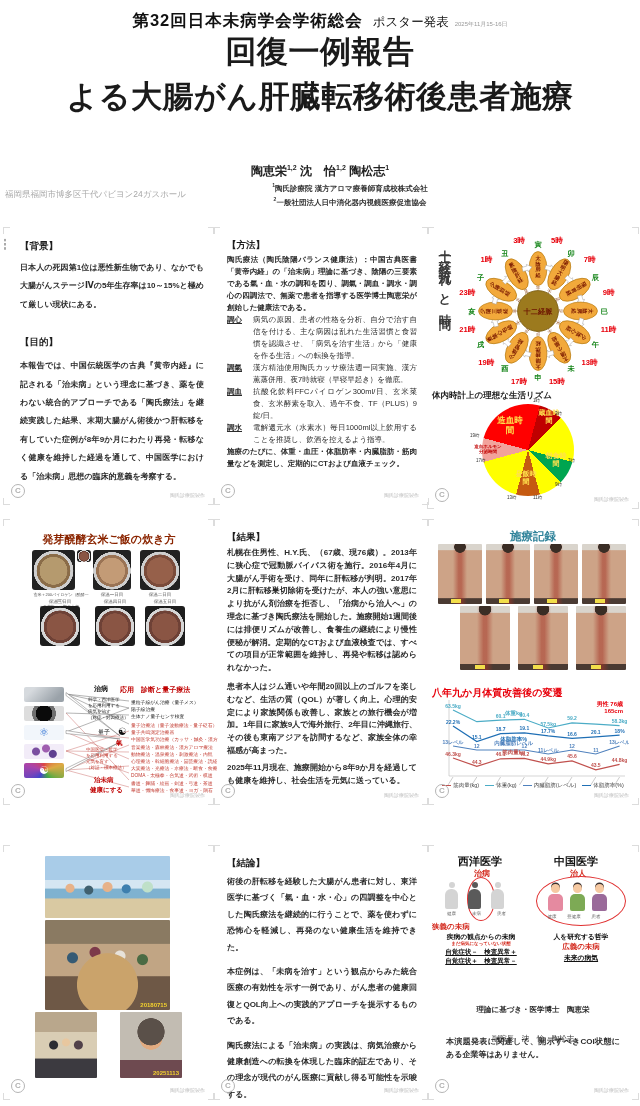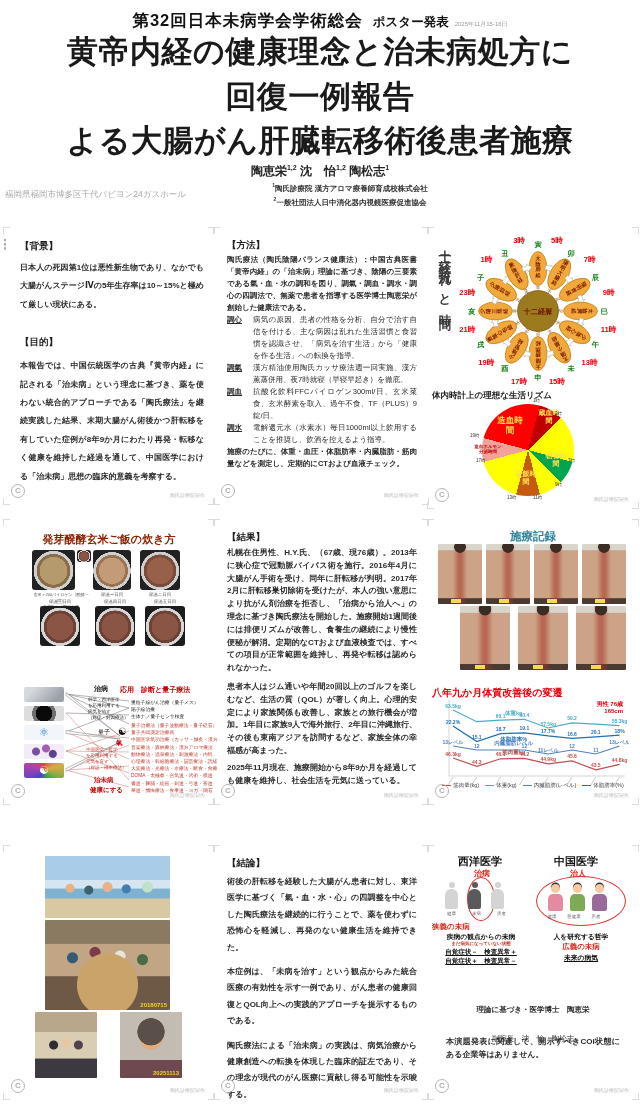--- a/index.html
+++ b/index.html
@@ -2,21 +2,21 @@
 <html><head>
 <meta charset="utf-8">
 <style>
   html,body{margin:0;padding:0;background:#888;}
   .page{position:relative;width:640px;height:1106px;background:#fff;overflow:hidden;
         font-family:"Liberation Sans","DejaVu Sans",sans-serif;color:#2b2b2b;}
   .abs{position:absolute;}
   
   .h-conf{top:10px;left:0;right:0;text-align:center;white-space:nowrap;}
   .h-conf .conf{font-size:16.5px;font-weight:bold;letter-spacing:1px;color:#111;}
-  .h-conf .poster{font-size:12.5px;font-weight:bold;margin-left:10px;color:#111;}
+  .h-conf .poster{font-size:12.5px;font-weight:normal;margin-left:10px;color:#111;}
   .h-conf .hdate{font-size:6px;color:#999;margin-left:6px;}
   .h-title{top:30px;left:0;right:0;text-align:center;font-size:31px;font-weight:600;
            line-height:1.44;color:#1a1a1a;letter-spacing:.5px;}
   .h-authors{top:163px;left:0;right:0;text-align:center;font-size:12px;font-weight:600;color:#222;}
   .h-authors sup{font-size:7px;}
   .h-affs{top:181px;left:150px;width:400px;text-align:center;font-size:7.5px;color:#333;font-weight:600;line-height:1.6;}
   .h-affs sup{font-size:5px;}
   .h-venue{top:189px;left:5px;font-size:8.5px;color:#a8a8a8;}
   
   .panel{position:absolute;background:#fff;}
@@ -149,21 +149,20 @@
 </style>
 </head>
 <body>
 
 <div class="page">
 
   <div class="abs h-conf">
     <span class="conf">第32回日本未病学会学術総会</span><span class="poster">ポスター発表</span><span class="hdate">2025年11月15-16日</span>
   </div>
   <div class="abs h-title">
-    <div>黄帝内経の健康理念と治未病処方に</div>
     <div>回復一例報告</div>
     <div>よる大腸がん肝臓転移術後患者施療</div>
   </div>
   <div class="abs h-authors">
     <span>陶恵栄</span><sup>1,2</sup>
     <span>沈　怡</span><sup>1,2</sup>
     <span>陶松志</span><sup>1</sup>
   </div>
   <div class="abs h-affs">
     <div><sup>1</sup><span>陶氏診療院 漢方アロマ療養師育成校株式会社</span></div>

